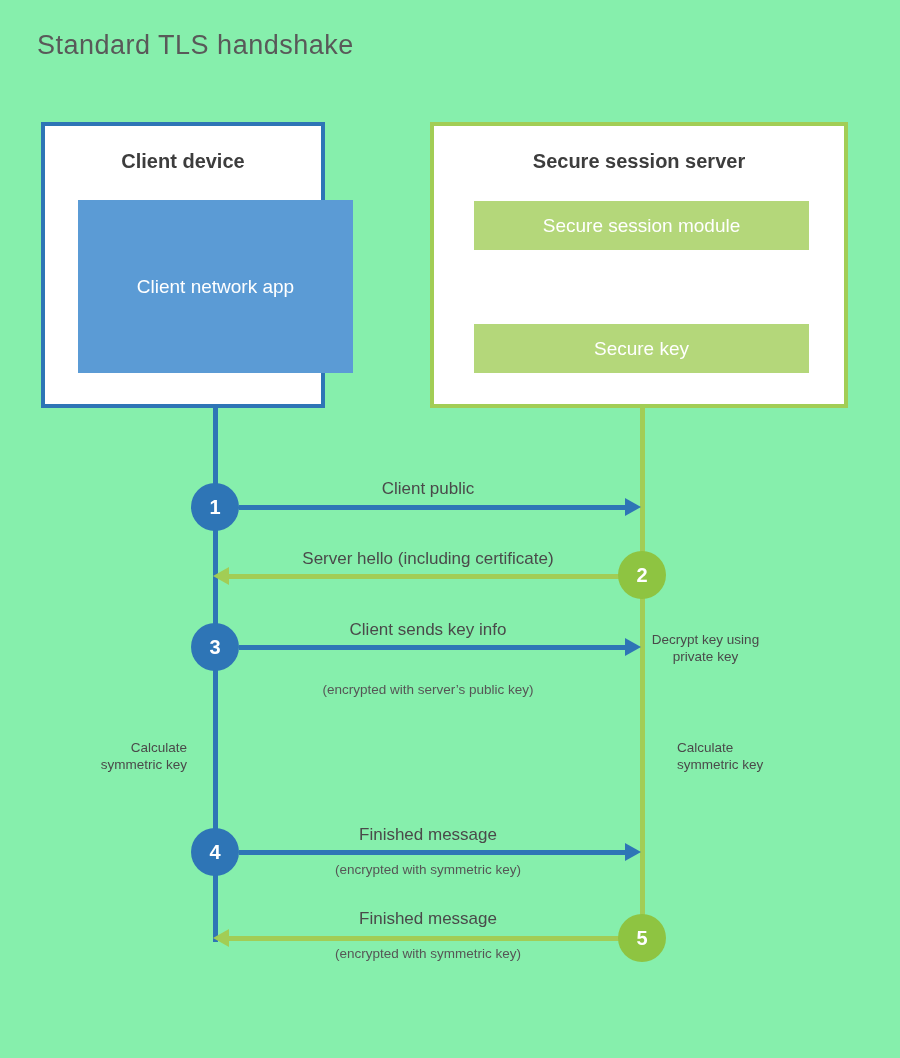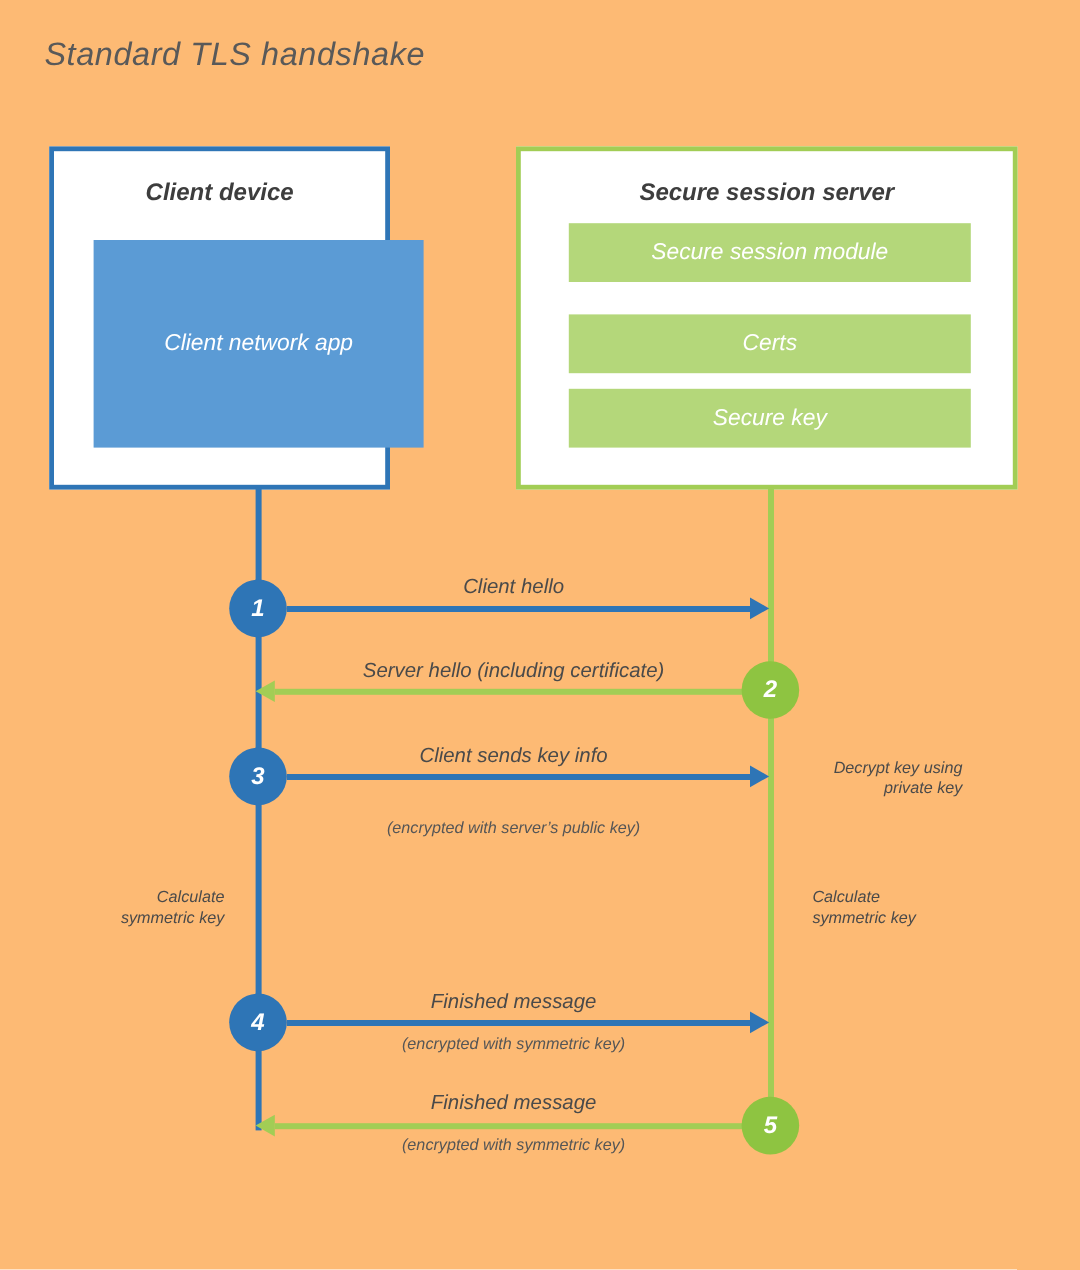--- a/index.html
+++ b/index.html
@@ -1,18 +1,18 @@
 <!DOCTYPE html>
 <html><head>
 <meta charset="utf-8">
 <style>
   html,body { margin:0; padding:0; background:#ffffff; }
   .canvas {
-    position:relative; width:900px; height:1058px; background:#fdba74;
-    font-family:"Liberation Sans","DejaVu Sans",sans-serif; overflow:hidden;font-style:italic;
+    position:relative; width:900px; height:1058px; background:#86efac;
+    font-family:"Liberation Sans","DejaVu Sans",sans-serif; overflow:hidden;
   }
   .title {
     position:absolute; left:37px; top:30px; font-size:27px; font-weight:300;
     color:#595959; letter-spacing:0.5px;
   }
   
   .box { position:absolute; top:122px; height:286px; background:#ffffff; box-sizing:border-box; }
   .box.client { left:41px;  width:284px; border:4px solid #2e75b6; }
   .box.server { left:430px; width:418px; border:4px solid #a2cd55; }
   .box-heading {
@@ -22,21 +22,21 @@
   .app-rect {
     position:absolute; left:33px; top:74px; width:275px; height:173px;
     background:#5b9bd5; display:flex; align-items:center; justify-content:center;
   }
   .app-rect span { display:block; width:180px; text-align:center; color:#ffffff; font-size:19px; line-height:1.45; }
   .bar {
     position:absolute; left:40px; width:335px; height:49px; background:#b4d77a;
     display:flex; align-items:center; justify-content:center;
     color:#ffffff; font-size:19px;
   }
-  .bar.b0 { top:60px;text-align:right; } .bar.b1 { top:136px; } .bar.b2 { top:198px; }
+  .bar.b0 { top:75px;text-align:right; } .bar.b1 { top:136px; } .bar.b2 { top:198px; }
   
   .vline { position:absolute; width:5px; }
   .vline.blue  { left:213px; top:406px; height:536px; background:#2e75b6; }
   .vline.green { left:640px; top:406px; height:532px; background:#a2cd55; }
   
   .circle {
     position:absolute; width:48px; height:48px; border-radius:50%;
     display:flex; align-items:center; justify-content:center;
     color:#ffffff; font-size:20px; font-weight:700;
   }
@@ -65,49 +65,48 @@
   .msg-sub {
     position:absolute; left:178px; width:500px; text-align:center;
     font-size:13.5px; color:#565656;
   }
   .m1 { top:479px; } .m2 { top:549px; }
   .m3 { top:620px; } .m3s { top:682px; }
   .m4 { top:825px; } .m4s { top:862px; }
   .m5 { top:909px; } .m5s { top:946px; }
   
   .note { position:absolute; font-size:13.5px; color:#4a4a4a; line-height:1.28; }
-  .note.decrypt    { left:677px; top:631px; width:125px; text-align:right; }
+  .note.decrypt    { left:643px; top:631px; width:125px; text-align:center; }
   .note.calc-left  { left:87px;  top:739px; width:100px; text-align:right; }
   .note.calc-right { left:677px; top:739px; width:100px; text-align:left; }
 </style>
 </head>
 <body>
 
 <div class="canvas">
 
   <div class="title">Standard TLS handshake</div>
 
   <div class="box client">
     <div class="box-heading">Client device</div>
     <div class="app-rect">
       <span>Client network app</span>
     </div>
   </div>
 
   <div class="box server">
     <div class="box-heading">Secure session server</div>
     <div class="bar b0">Secure session module</div>
-    <div class="bar b1">Certs</div>
     <div class="bar b2">Secure key</div>
   </div>
 
   <div class="vline blue"></div>
   <div class="vline green"></div>
 
-  <div class="msg-label m1">Client hello</div>
+  <div class="msg-label m1">Client public</div>
   <div class="aline blue a1-line"></div>
   <div class="ahead right blue a1-head"></div>
   <div class="circle blue c1">1</div>
 
   <div class="msg-label m2">Server hello (including certificate)</div>
   <div class="aline green a2-line"></div>
   <div class="ahead left green a2-head"></div>
   <div class="circle green c2">2</div>
 
   <div class="msg-label m3">Client sends key info</div>

